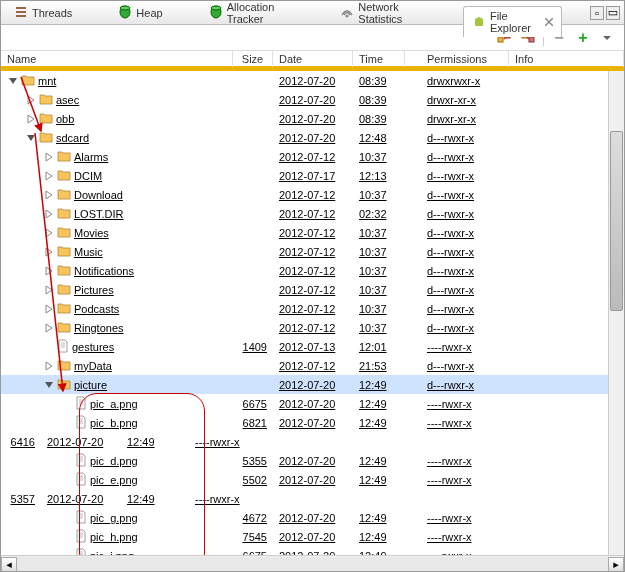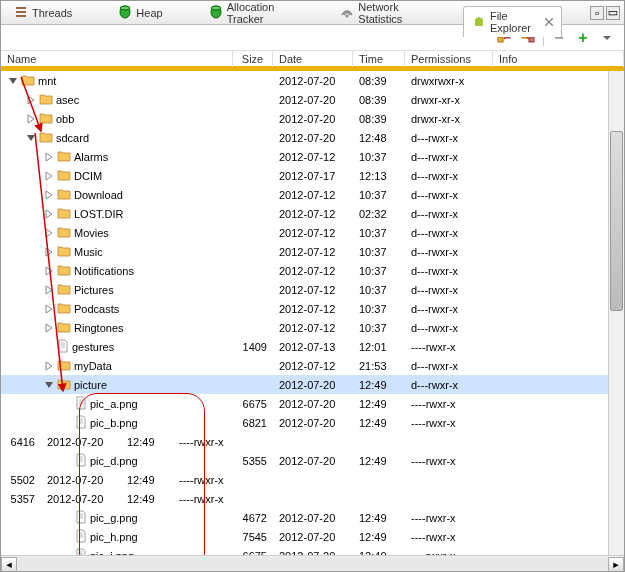--- a/index.html
+++ b/index.html
@@ -13,24 +13,24 @@
 .toolbar { display: flex; justify-content: flex-end; align-items: center; height: 26px; border-bottom: 1px solid #ddd; padding: 0 8px; gap: 6px; }
 .toolbar .icon-btn { width: 18px; height: 18px; display: inline-flex; align-items: center; justify-content: center; cursor: pointer; }
 .sep { width: 1px; height: 16px; background: #ccc; }
 .content { position: relative; height: calc(572px - 24px - 26px - 18px); overflow: hidden; }
 .header-row { display: flex; align-items: center; height: 20px; border-bottom: 5px solid #eab308; background: #fff; }
 .header-cell { padding: 2px 6px; border-right: 1px solid #e0e0e0; color: #333; }
 .col-name { width: 232px; }
 .col-size { width: 40px; text-align: center; }
 .col-date { width: 80px; }
 .col-time { width: 52px; }
-.col-perm { width: 88px; }
+.col-perm { width: 88px; margin-left: 16px; }
 .col-info { flex: 1; }
 .rows { position: relative; }
-.row { display: flex; align-items: center; height: 19px; }
+.row { display: flex; align-items: center; height: 19px; text-decoration: underline; }
 .row.selected { background: #cfe3ff; justify-content: center; }
 .cell { padding: 0 6px; overflow: hidden; white-space: nowrap; }
 .cell.col-name { display: flex; align-items: center; gap: 3px; padding-left: 4px; }
 .cell.col-size { text-align: right; }
 .tw { display: inline-block; width: 10px; height: 10px; }
 .tw svg { display: block; }
 .indent { display: inline-block; }
 .hscroll { height: 18px; display: flex; align-items: center; border-top: 1px solid #ccc; background: #f0f0f0; }
 .hscroll .btn { width: 16px; height: 16px; border: 1px solid #aaa; background: linear-gradient(#fff,#ddd); display: inline-flex; align-items: center; justify-content: center; }
 .hscroll .track { flex: 1; height: 16px; background: #e8e8e8; margin: 0; position: relative; }
@@ -506,20 +506,31 @@
             </svg></span>
           <span>pic_d.png</span>
         </div>
         <div class="cell col-size">5355</div>
         <div class="cell col-date">2012-07-20</div>
         <div class="cell col-time">12:49</div>
         <div class="cell col-perm">----rwxr-x</div>
         <div class="cell col-info"></div>
       </div>
       <div class="row">
+        <div class="cell col-name">
+          <span class="indent" style="width: 54px;"></span>
+          <span class="tw"></span>
+          <span><svg width="12" height="14">
+              <path d="M2 1 L8 1 L10 3 L10 13 L2 13 Z" fill="#fff" stroke="#888" stroke-width="0.8"></path>
+              <line x1="4" y1="4" x2="8" y2="4" stroke="#bbb"></line>
+              <line x1="4" y1="6" x2="8" y2="6" stroke="#bbb"></line>
+              <line x1="4" y1="8" x2="8" y2="8" stroke="#bbb"></line>
+            </svg></span>
+          <span>pic_e.png</span>
+        </div>
         <div class="cell col-size">5502</div>
         <div class="cell col-date">2012-07-20</div>
         <div class="cell col-time">12:49</div>
         <div class="cell col-perm">----rwxr-x</div>
         <div class="cell col-info"></div>
       </div>
       <div class="row">
         <div class="cell col-size">5357</div>
         <div class="cell col-date">2012-07-20</div>
         <div class="cell col-time">12:49</div>

